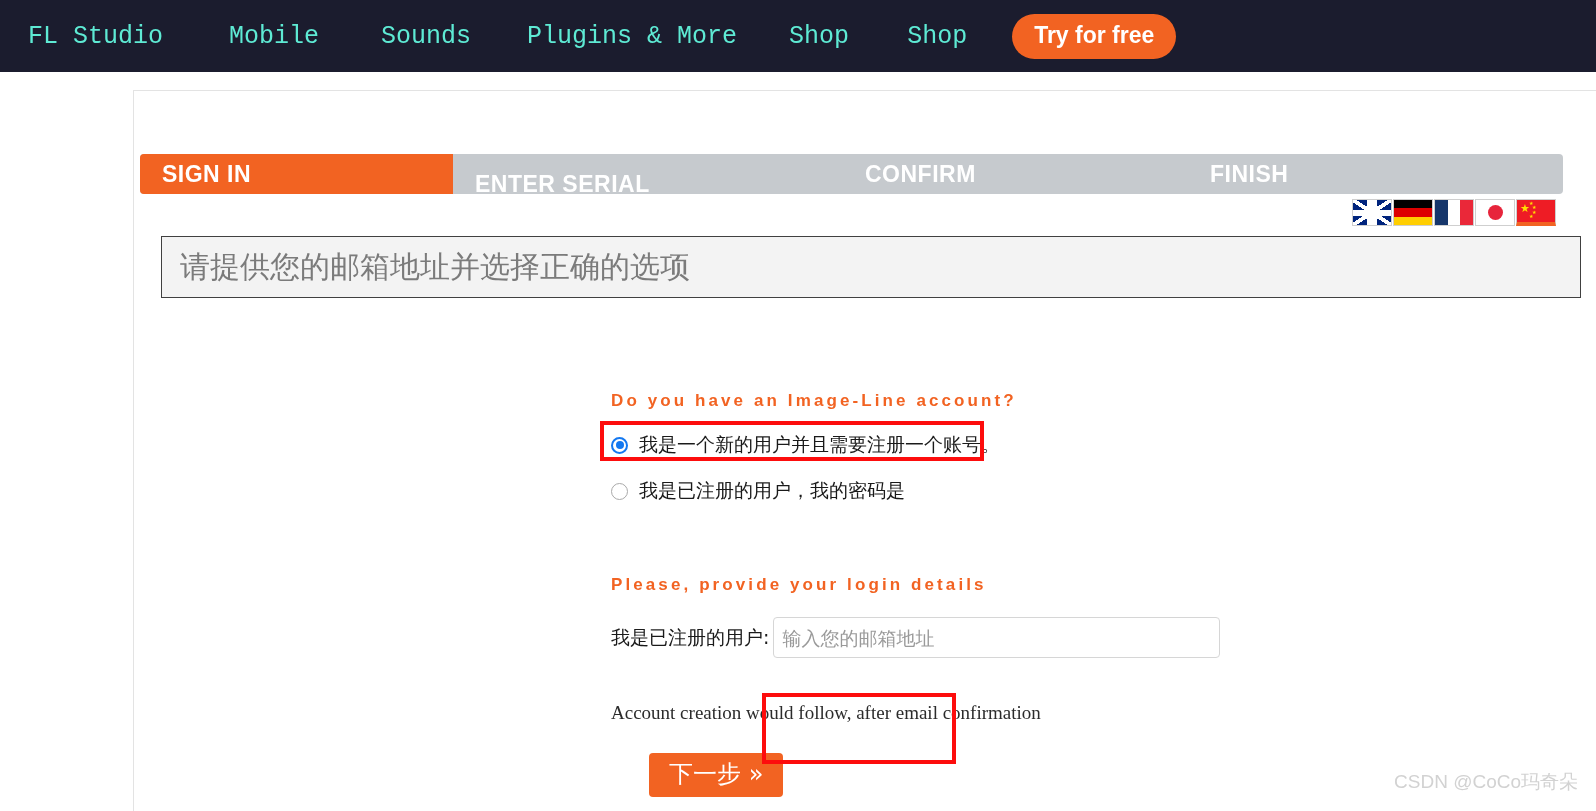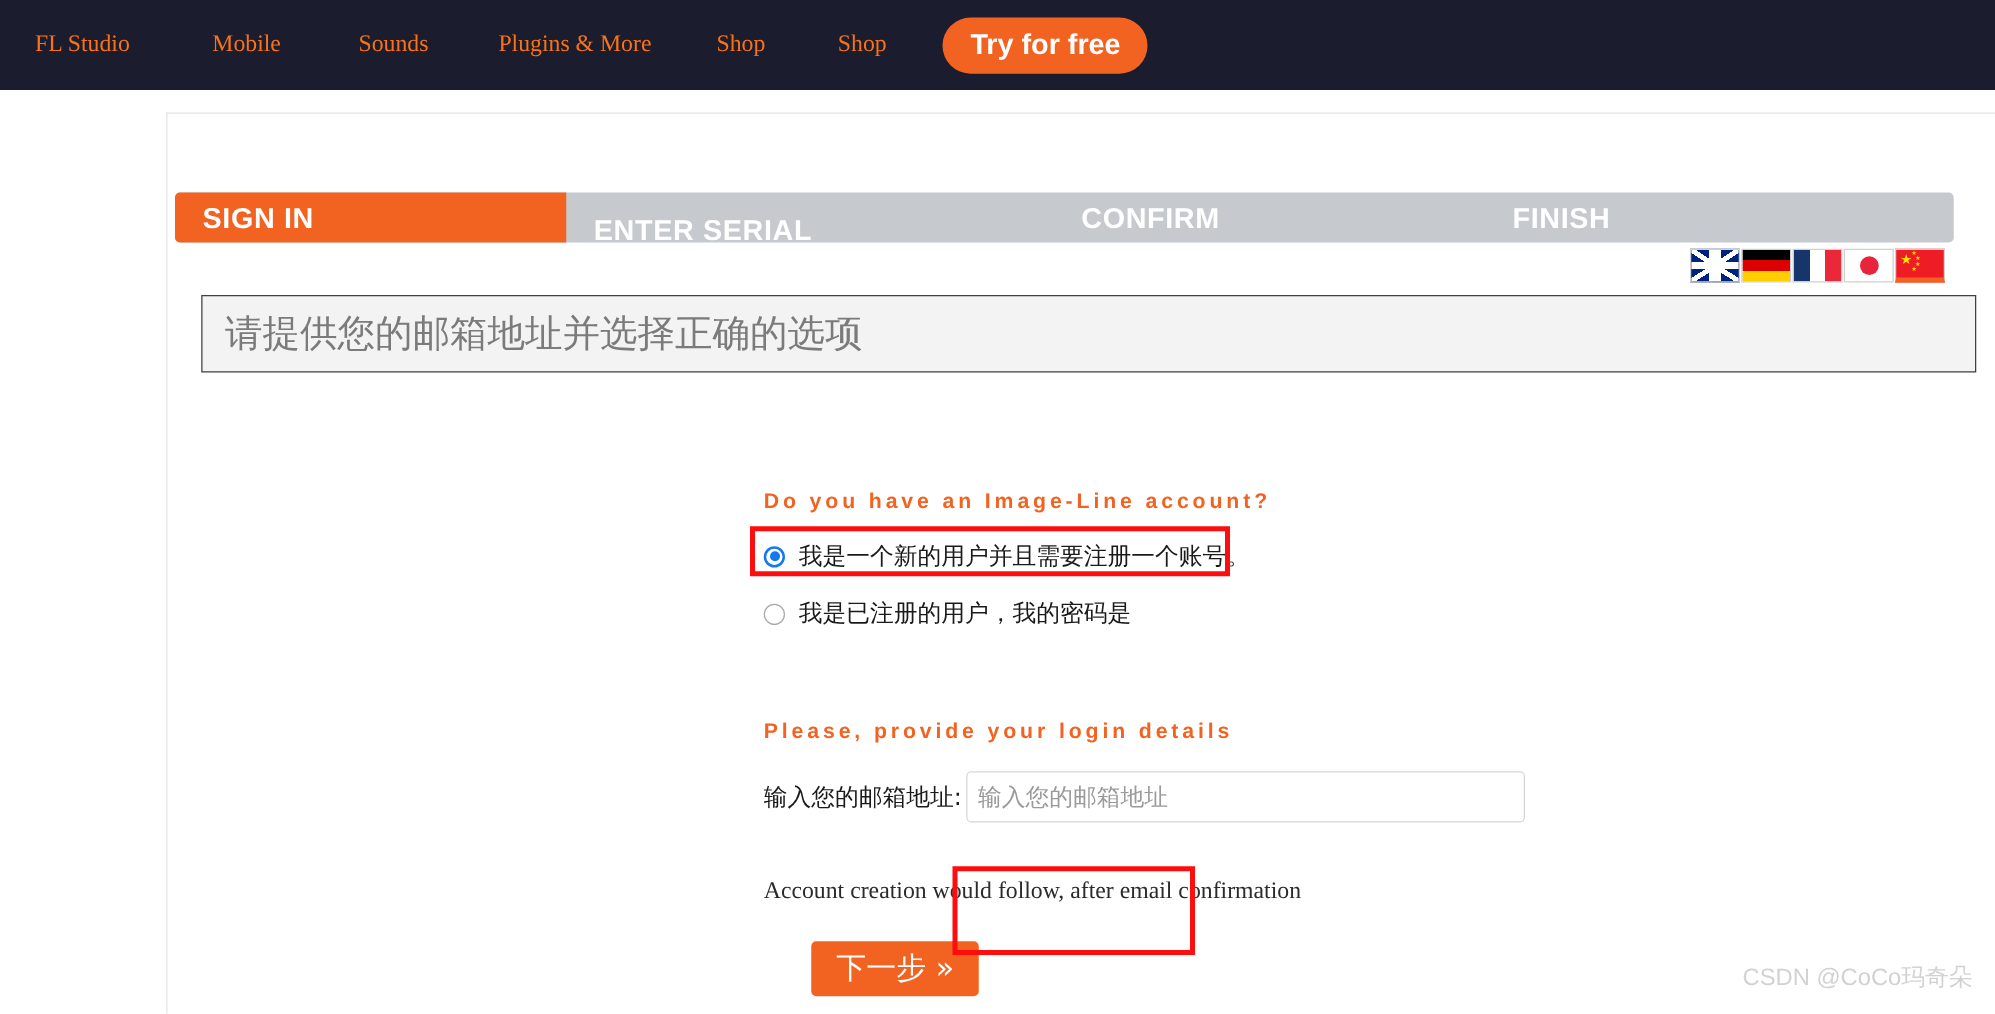--- a/index.html
+++ b/index.html
@@ -19,23 +19,23 @@
   #topnav {
     position: absolute;
     left: 0; top: 0;
     width: 1596px;
     height: 72px;
     background: #1b1c2e;
     display: flex;
     align-items: center;
   }
   .nav-item {
-    color: #f97316;
-    font-size: 19px;
-    font-family: Liberation Serif, serif;
+    color: #5eead4;
+    font-size: 25px;
+    font-family: Liberation Mono, monospace;
     letter-spacing: 0px;
     white-space: nowrap;
     cursor: pointer;
   }
   #nav-fl-studio { margin-left: 28px; }
   #nav-mobile { margin-left: 66px; }
   #nav-sounds { margin-left: 62px; }
   #nav-plugins { margin-left: 56px; }
   #nav-help { margin-left: 52px; }
   #nav-shop { margin-left: 58px; }
@@ -378,21 +378,21 @@
     </div>
 
     <div class="radio-row" style="margin-top:14px;">
       <span class="radio-mark off"></span>
       <span class="radio-label">我是已注册的用户，我的密码是</span>
     </div>
 
     <div class="section-title" id="login-details-title">Please, provide your login details</div>
 
     <div id="email-row">
-      <span id="email-label">输入您的邮箱地址:</span>
+      <span id="email-label">我是已注册的用户:</span>
       <input id="email-input" type="text" placeholder="输入您的邮箱地址" style="">
     </div>
 
     <div id="helper-text">Account creation would follow, after email confirmation</div>
 
     <div id="submit-wrap">
       <button id="submit-button">下一步 »</button>
     </div>
 
   </div>

